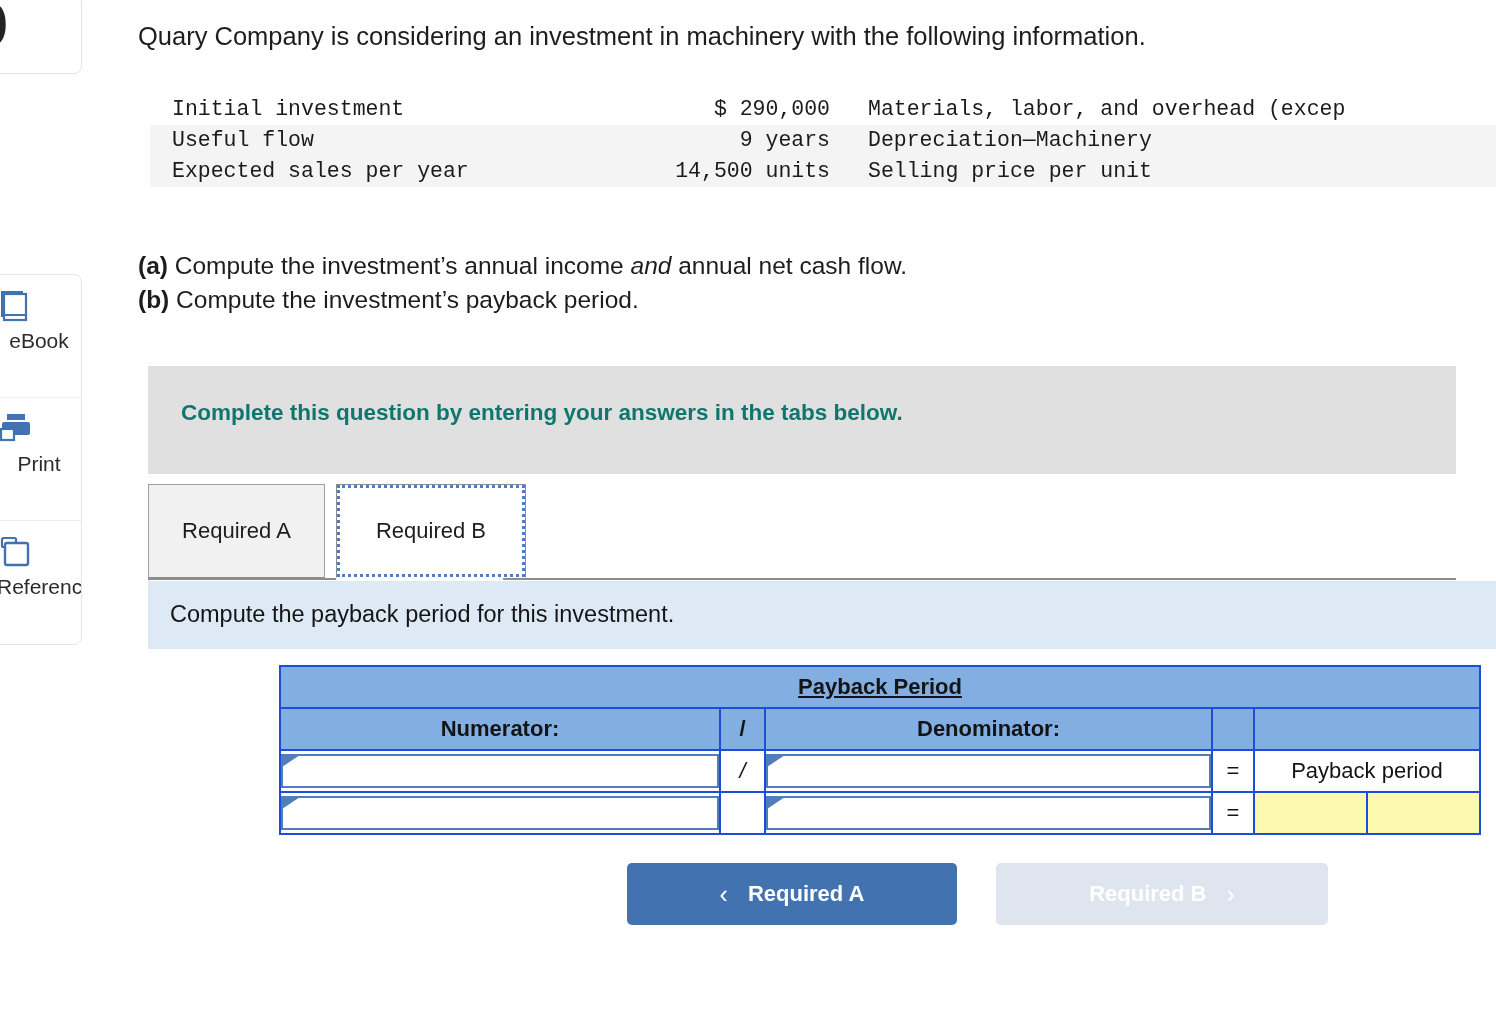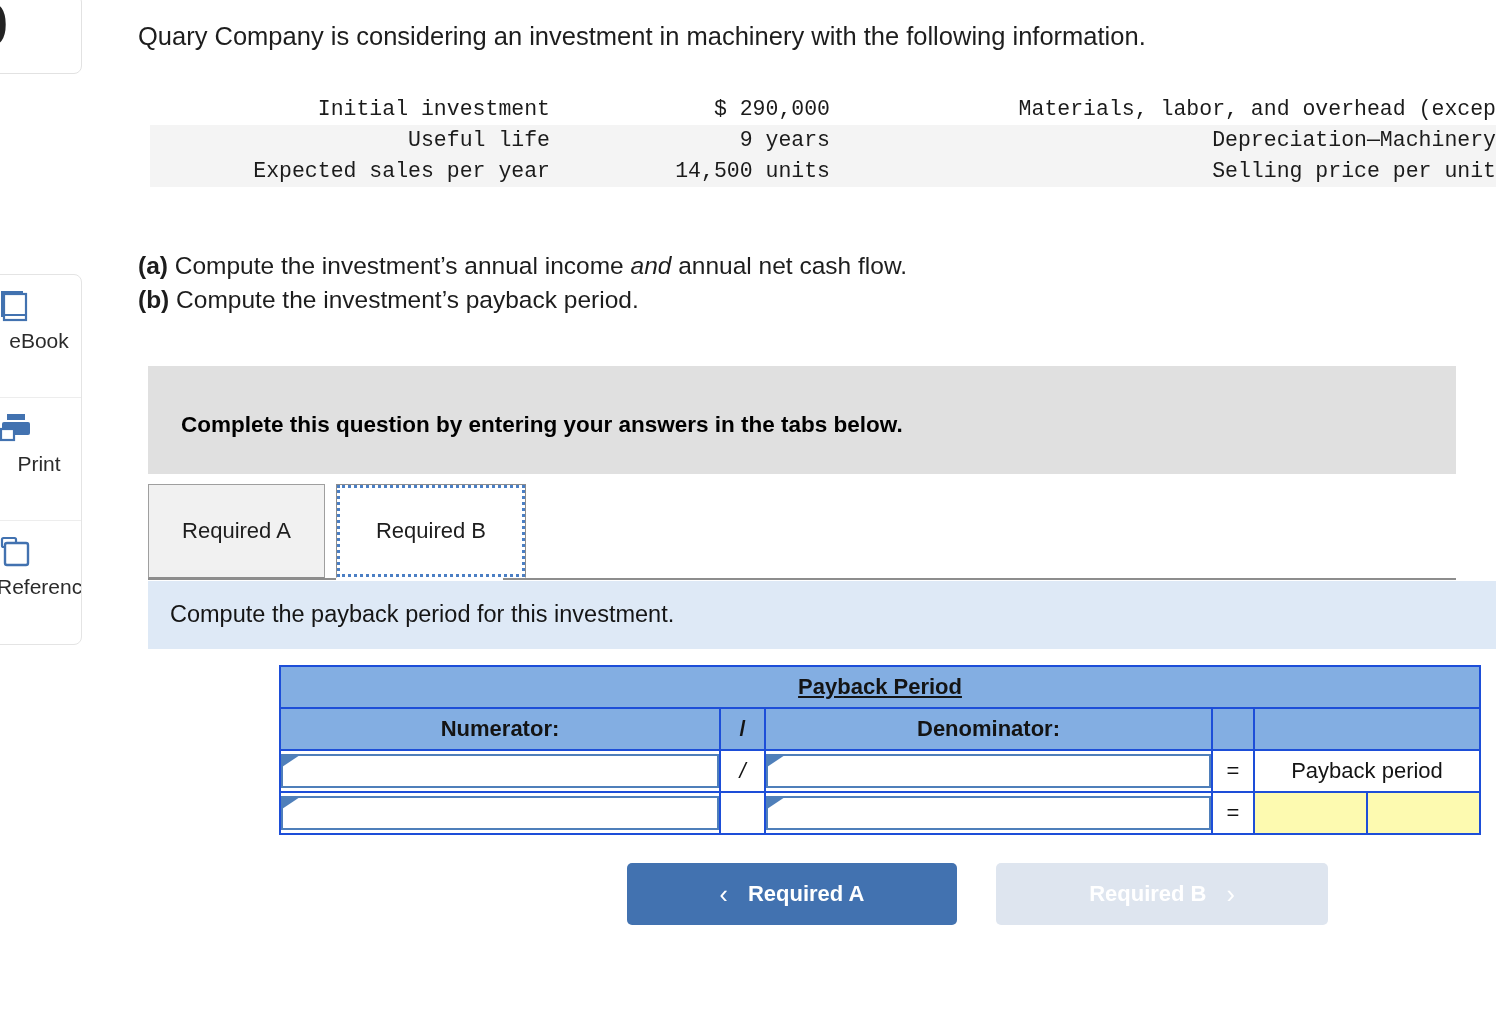--- a/index.html
+++ b/index.html
@@ -57,21 +57,21 @@
   }
 
   
   .given {
     position: absolute; left: 14px; top: 94px;
     width: 1346px;
     border-collapse: collapse;
     font-family: "Liberation Mono", monospace;
     font-size: 21.5px; color: #1b1b1b;
   }
-  .given td { padding: 3px 0 4px 0; white-space: pre; height: 30px; vertical-align: middle; text-align: right; }
+  .given td { padding: 3px 0 4px 0; white-space: pre; height: 30px; vertical-align: middle; }
   .given tr.alt { background: #f4f4f4; }
   .g-label { width: 400px; padding-left: 22px !important; }
   .g-value { width: 280px; text-align: right; }
   .g-label2 { padding-left: 38px !important; }
 
   
   .reqline {
     position: absolute; left: 2px;
     font-size: 24.5px; color: #1d1d1d; white-space: nowrap;
   }
@@ -80,22 +80,22 @@
   .reqline b { font-weight: 700; }
   .reqline i { font-style: italic; }
 
   
   .grey-banner {
     position: absolute; left: 12px; top: 366px;
     width: 1308px; height: 108px;
     background: #e0e0e0;
   }
   .grey-banner span {
-    position: absolute; left: 33px; top: 46px;
-    font-size: 22.5px; font-weight: 700; color: #000000;
+    position: absolute; left: 33px; top: 34px;
+    font-size: 22.5px; font-weight: 700; color: #0f766e;
   }
 
   
   .tabstrip {
     position: absolute; left: 12px; top: 484px;
     width: 1308px; height: 96px;
   }
   .tab {
     position: absolute; top: 0; height: 94px;
     display: flex; align-items: center; justify-content: center;
@@ -236,21 +236,21 @@
     <div class="q-title">Quary Company is considering an investment in machinery with the following information.</div>
 
     <table class="given">
       <tbody>
           <tr>
         <td class="g-label">Initial investment</td>
         <td class="g-value">$ 290,000</td>
         <td class="g-label2">Materials, labor, and overhead (excep</td>
       </tr>
       <tr class="alt">
-        <td class="g-label">Useful life</td>
+        <td class="g-label">Useful flow</td>
         <td class="g-value">9 years</td>
         <td class="g-label2">Depreciation—Machinery</td>
       </tr>
       <tr class="alt">
         <td class="g-label">Expected sales per year</td>
         <td class="g-value">14,500 units</td>
         <td class="g-label2">Selling price per unit</td>
       </tr>
     </tbody>
       </table>

